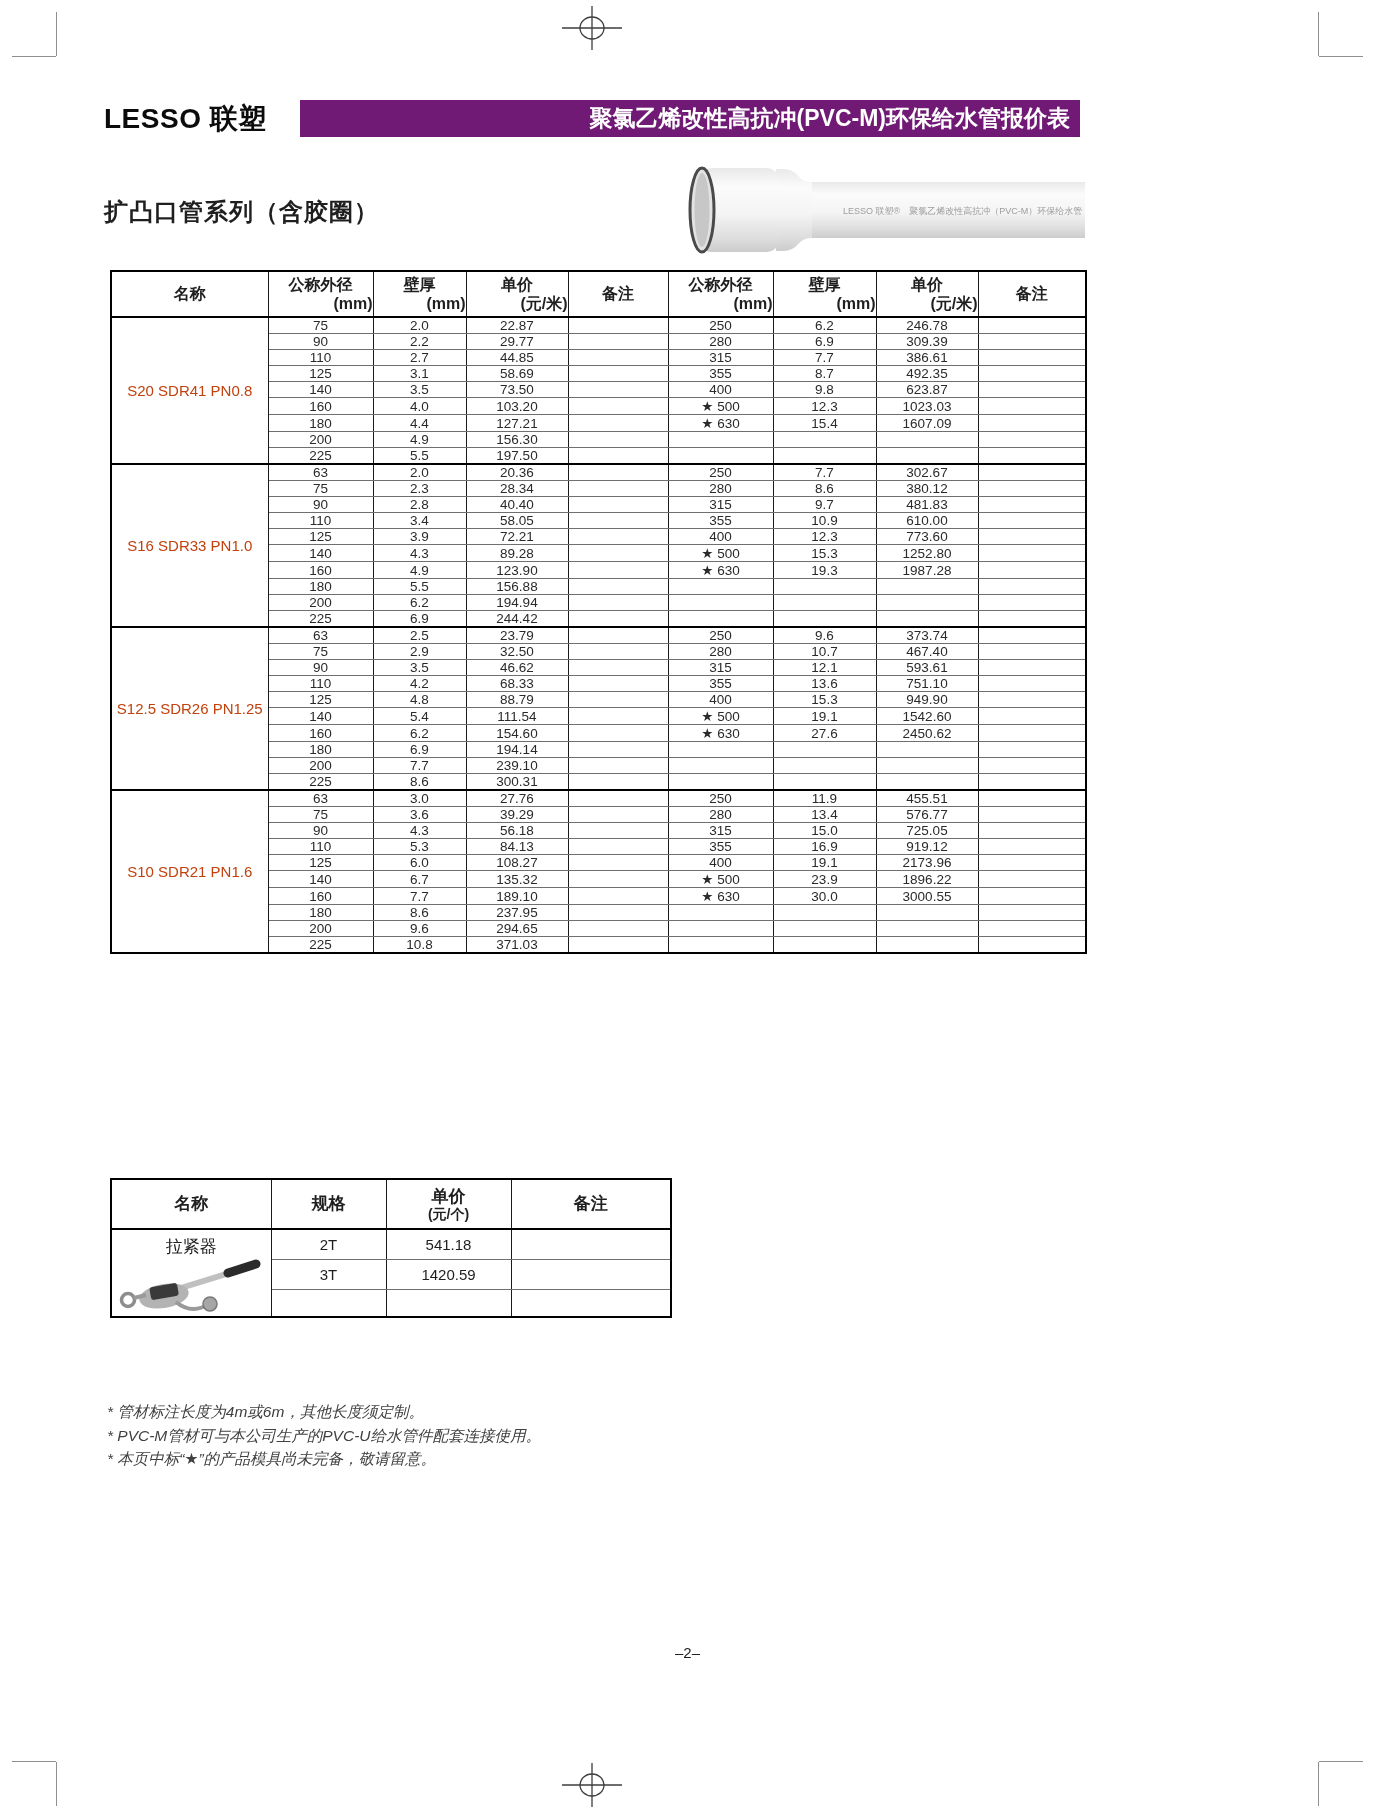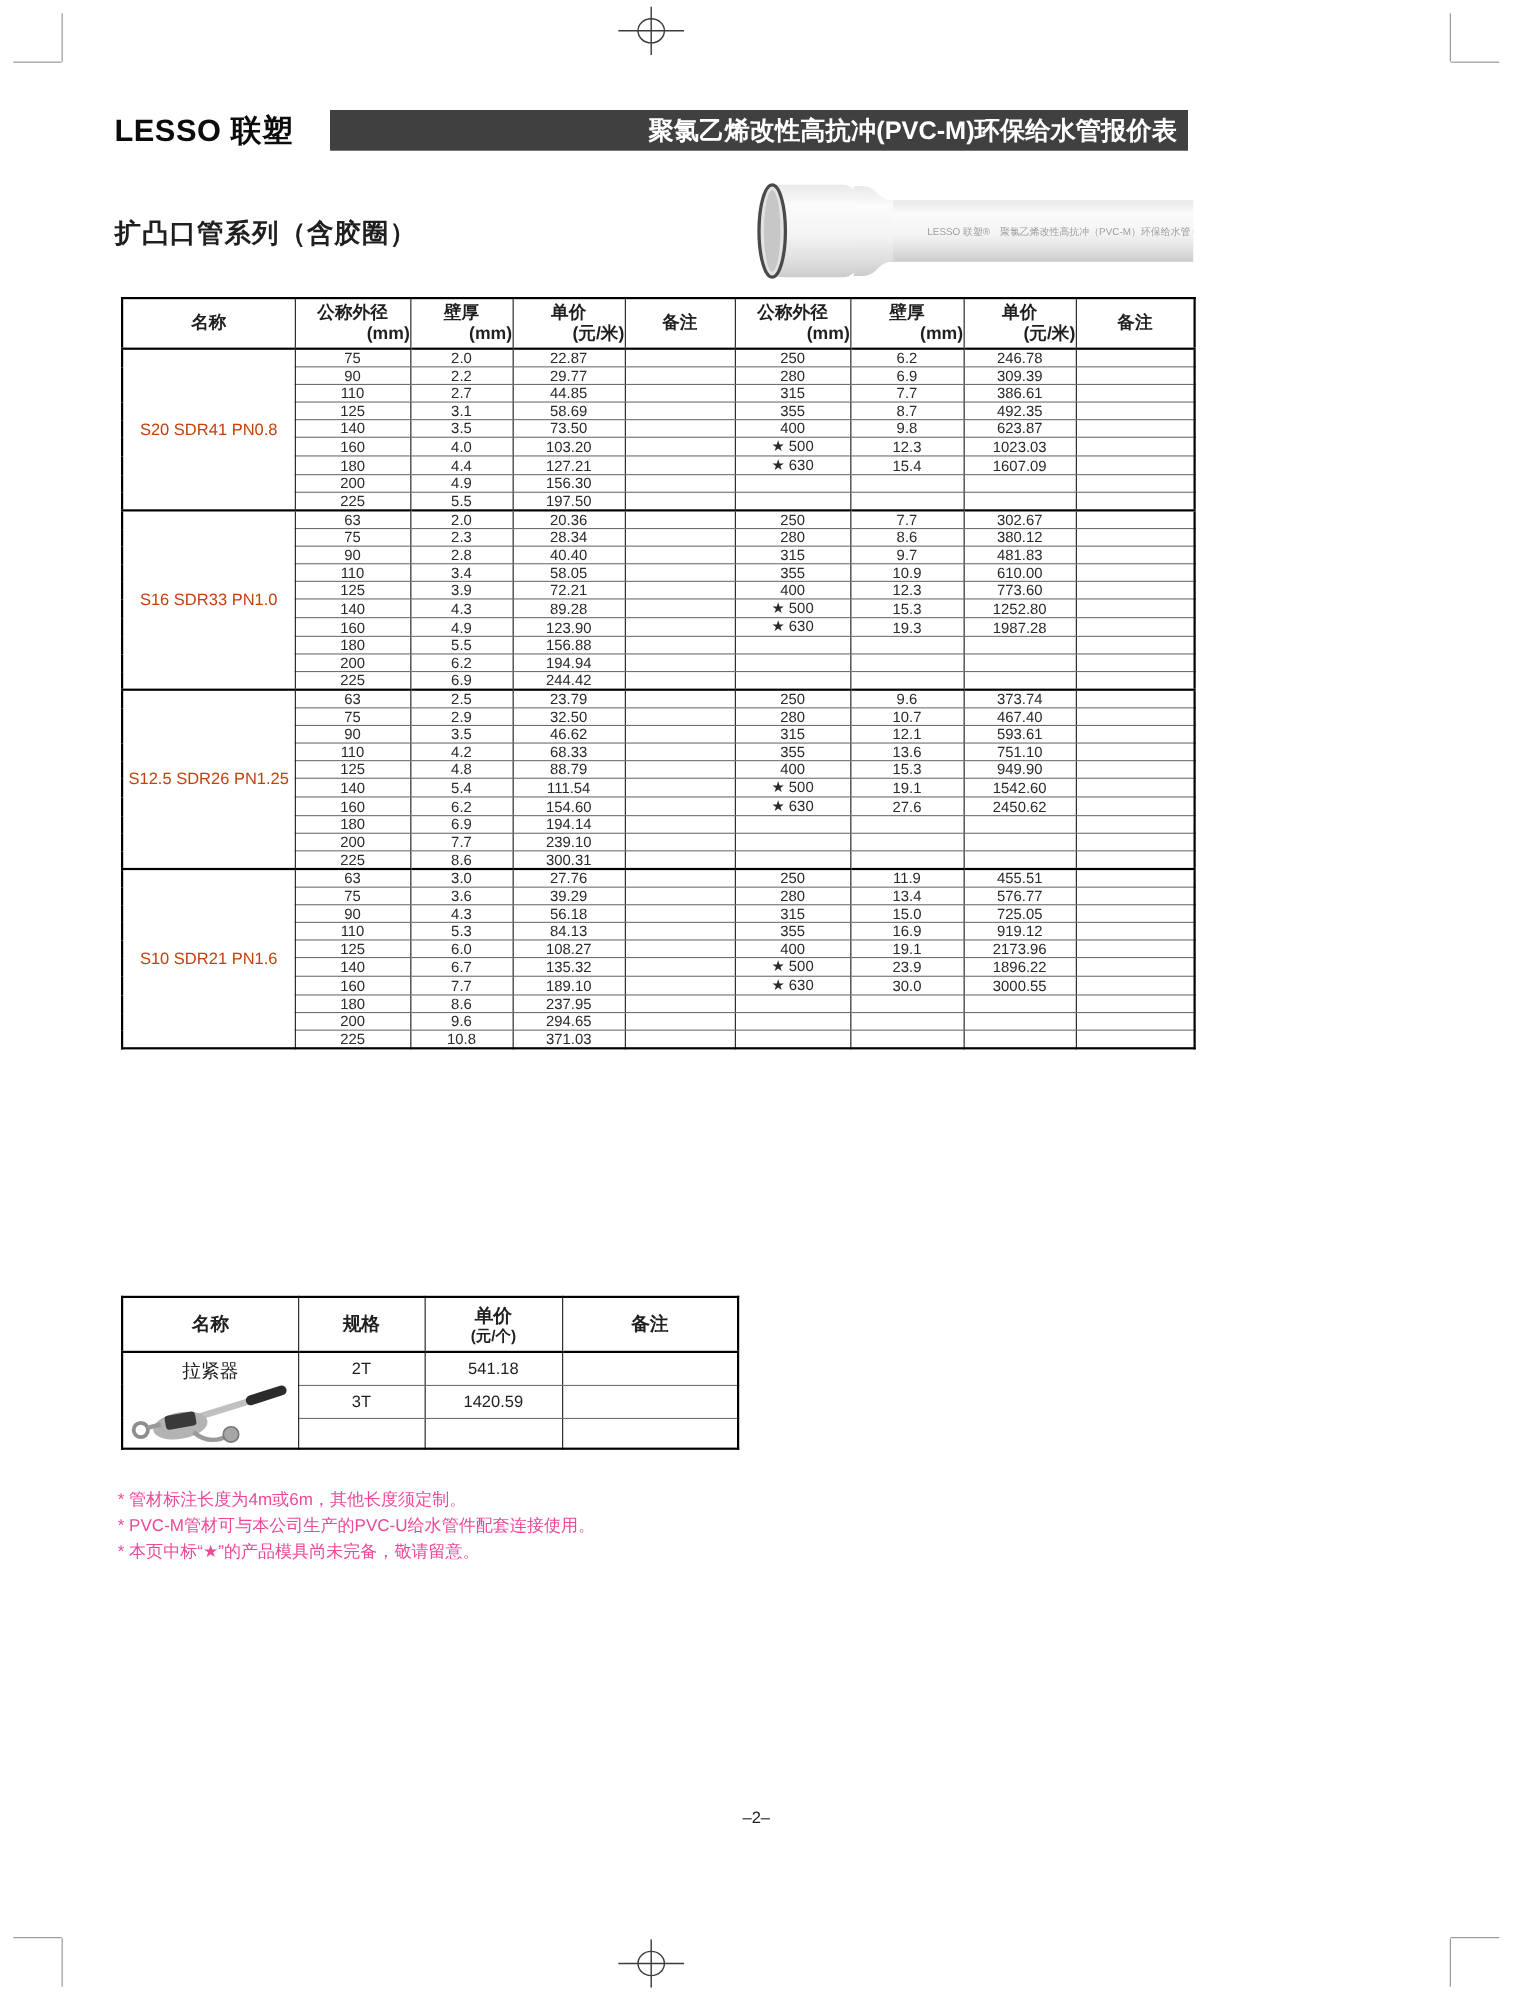--- a/index.html
+++ b/index.html
@@ -16,21 +16,21 @@
   .reg-bottom { top: 1763px; }
 
   
   .logo {
     position: absolute; left: 104px; top: 100px;
     font-size: 28px; font-weight: 900; color: #0c0c0c; letter-spacing: 0.5px;
     white-space: nowrap;
   }
   .banner {
     position: absolute; left: 300px; top: 100px; width: 780px; height: 37px;
-    background: #404040; color: #ffffff; font-weight: bold; font-size: 23px;
+    background: #701a75; color: #ffffff; font-weight: bold; font-size: 23px;
     line-height: 37px; text-align: right; padding-right: 10px; white-space: nowrap;
   }
   .section-title {
     position: absolute; left: 104px; top: 196px;
     font-size: 24px; font-weight: bold; letter-spacing: 1px;
   }
 
   
   .pipe-photo { position: absolute; left: 678px; top: 156px; width: 407px; height: 106px; }
 
@@ -66,21 +66,21 @@
     border-top: 1px solid #6f6f6f; border-bottom: 1px solid #6f6f6f;
     text-align: center; font-size: 15px; padding: 0; white-space: nowrap;
   }
   .acc-table tr.r1 td, .acc-table tr.r2 td { height: 30px; }
   .acc-table tr.r3 td { height: 28px; }
   .acc-name-cell { vertical-align: top; }
   .acc-name-label { font-size: 17px; margin-top: 5px; }
   .acc-tool-svg { display: block; margin: 0 auto; }
 
   
-  .footnotes { position: absolute; left: 107px; top: 1352px; font-size: 15.5px; line-height: 23.5px; color: #ec4899; }
+  .footnotes { position: absolute; left: 107px; top: 1400px; font-size: 15.5px; line-height: 23.5px; color: #404040; font-style: italic; }
   .page-number { position: absolute; left: 0; top: 1644px; width: 100%; text-align: center; font-size: 15px; color: #222; }
 </style>
 </head>
 <body>
 
 <div class="corner-line" style="left:12px; top:56px; width:44px; height:1px;"></div>
 <div class="corner-line" style="left:56px; top:12px; width:1px; height:44px;"></div>
 <div class="corner-line" style="left:1319px; top:56px; width:44px; height:1px;"></div>
 <div class="corner-line" style="left:1318px; top:12px; width:1px; height:44px;"></div>
 <div class="corner-line" style="left:12px; top:1761px; width:44px; height:1px;"></div>

